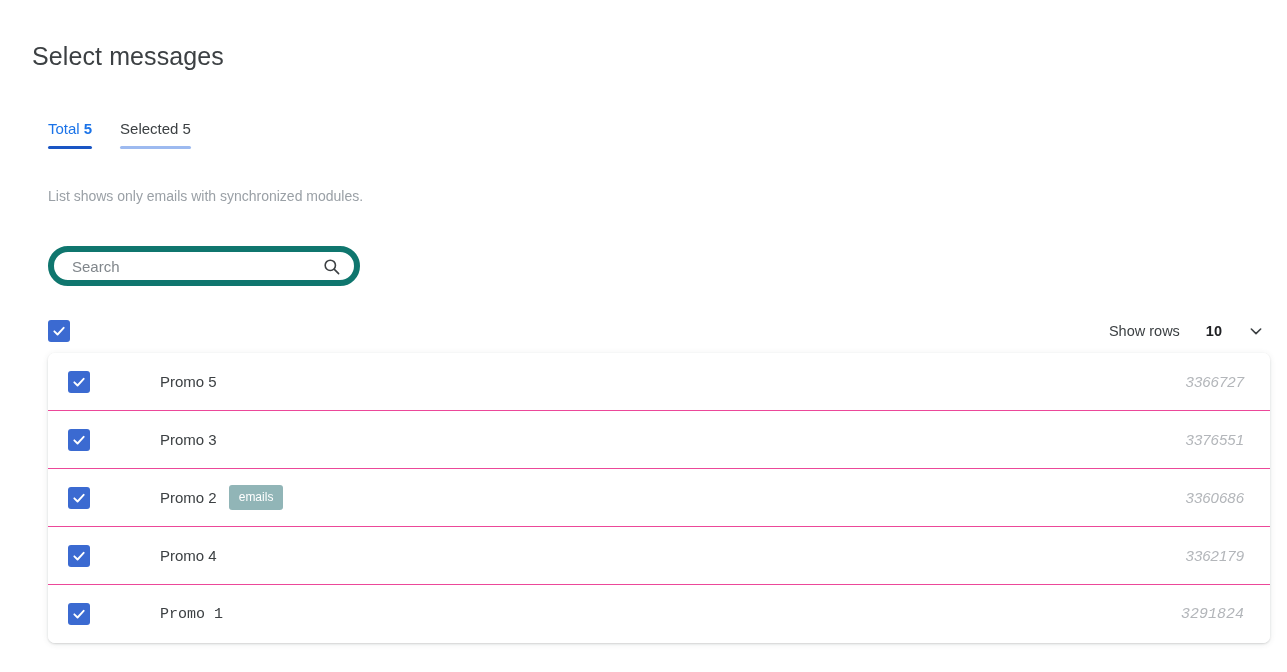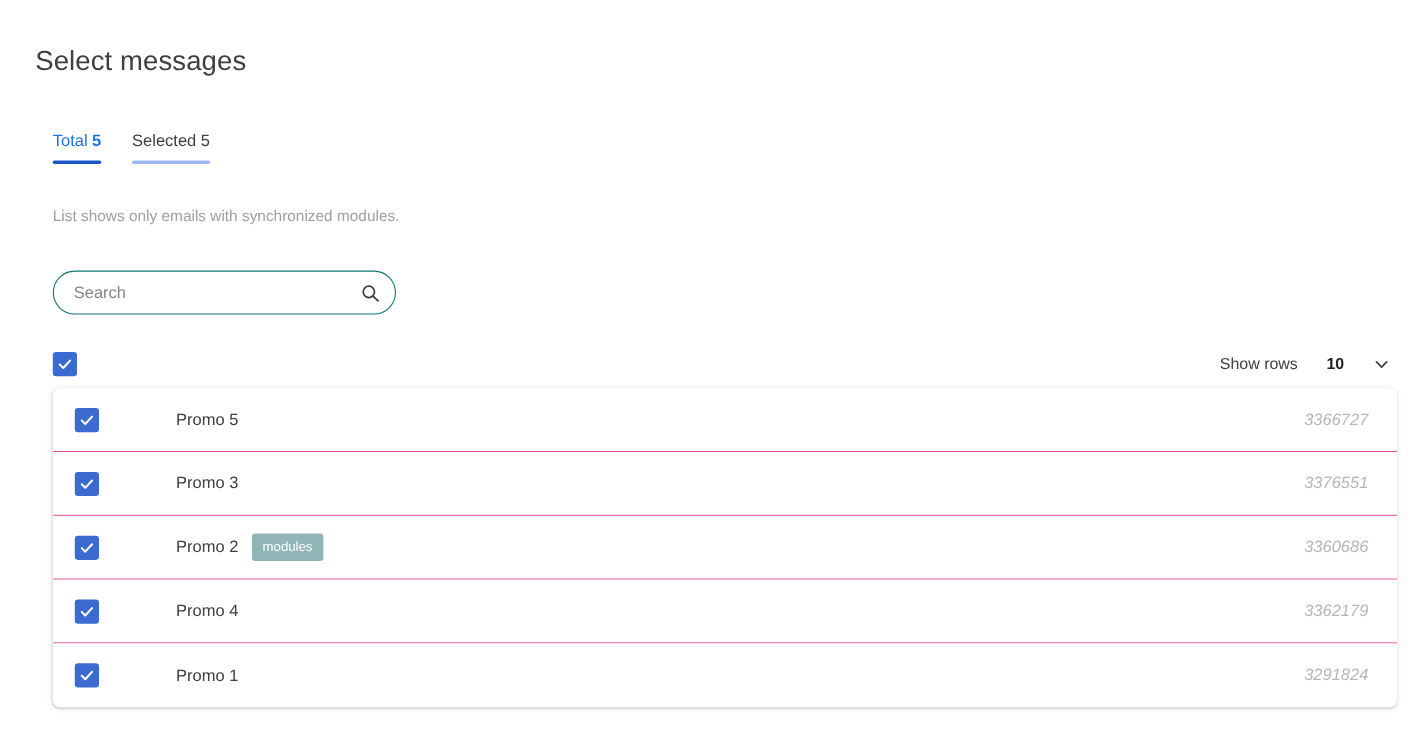--- a/index.html
+++ b/index.html
@@ -90,21 +90,21 @@
     white-space: nowrap;
   }
 
   
   .search-wrap {
     position: absolute;
     left: 48px;
     top: 246px;
     width: 312px;
     height: 40px;
-    border: 1px solid #0f766e;
+    border: 6px solid #0f766e;
     border-radius: 20px;
     background: #ffffff;
     box-sizing: border-box;
     display: flex;
     align-items: center;
   }
   .search-input {
     border: none;
     outline: none;
     background: transparent;
@@ -191,21 +191,21 @@
     overflow: hidden;
   }
   .row {
     height: 58px;
     display: flex;
     align-items: center;
     border-bottom: 1px solid #ec4899;
     box-sizing: border-box;
     background: #ffffff;
   }
-  .row:last-child { border-bottom: none; }
+  .row:last-child { border-bottom: none; font-family: Liberation Mono, monospace; }
   .row-cbx-cell {
     width: 64px;
     padding-left: 20px;
     box-sizing: border-box;
     display: flex;
     align-items: center;
   }
   .row-name-cell {
     flex: 1;
     display: flex;
@@ -327,21 +327,21 @@
     <div class="row">
       <div class="row-cbx-cell">
         <div class="cbx">
           <svg width="14" height="14" viewBox="0 0 24 24" fill="none" stroke="#ffffff" stroke-width="3.2" stroke-linecap="round" stroke-linejoin="round">
             <polyline points="4,12.5 9.5,18 20,6.5"></polyline>
           </svg>
         </div>
       </div>
       <div class="row-name-cell">
         <span class="row-name">Promo 2</span>
-        <span class="badge">modules</span>
+        <span class="badge">emails</span>
       </div>
       <div class="row-id-cell">
         <span class="row-id">3360686</span>
       </div>
     </div>
 
     <div class="row">
       <div class="row-cbx-cell">
         <div class="cbx">
           <svg width="14" height="14" viewBox="0 0 24 24" fill="none" stroke="#ffffff" stroke-width="3.2" stroke-linecap="round" stroke-linejoin="round">

